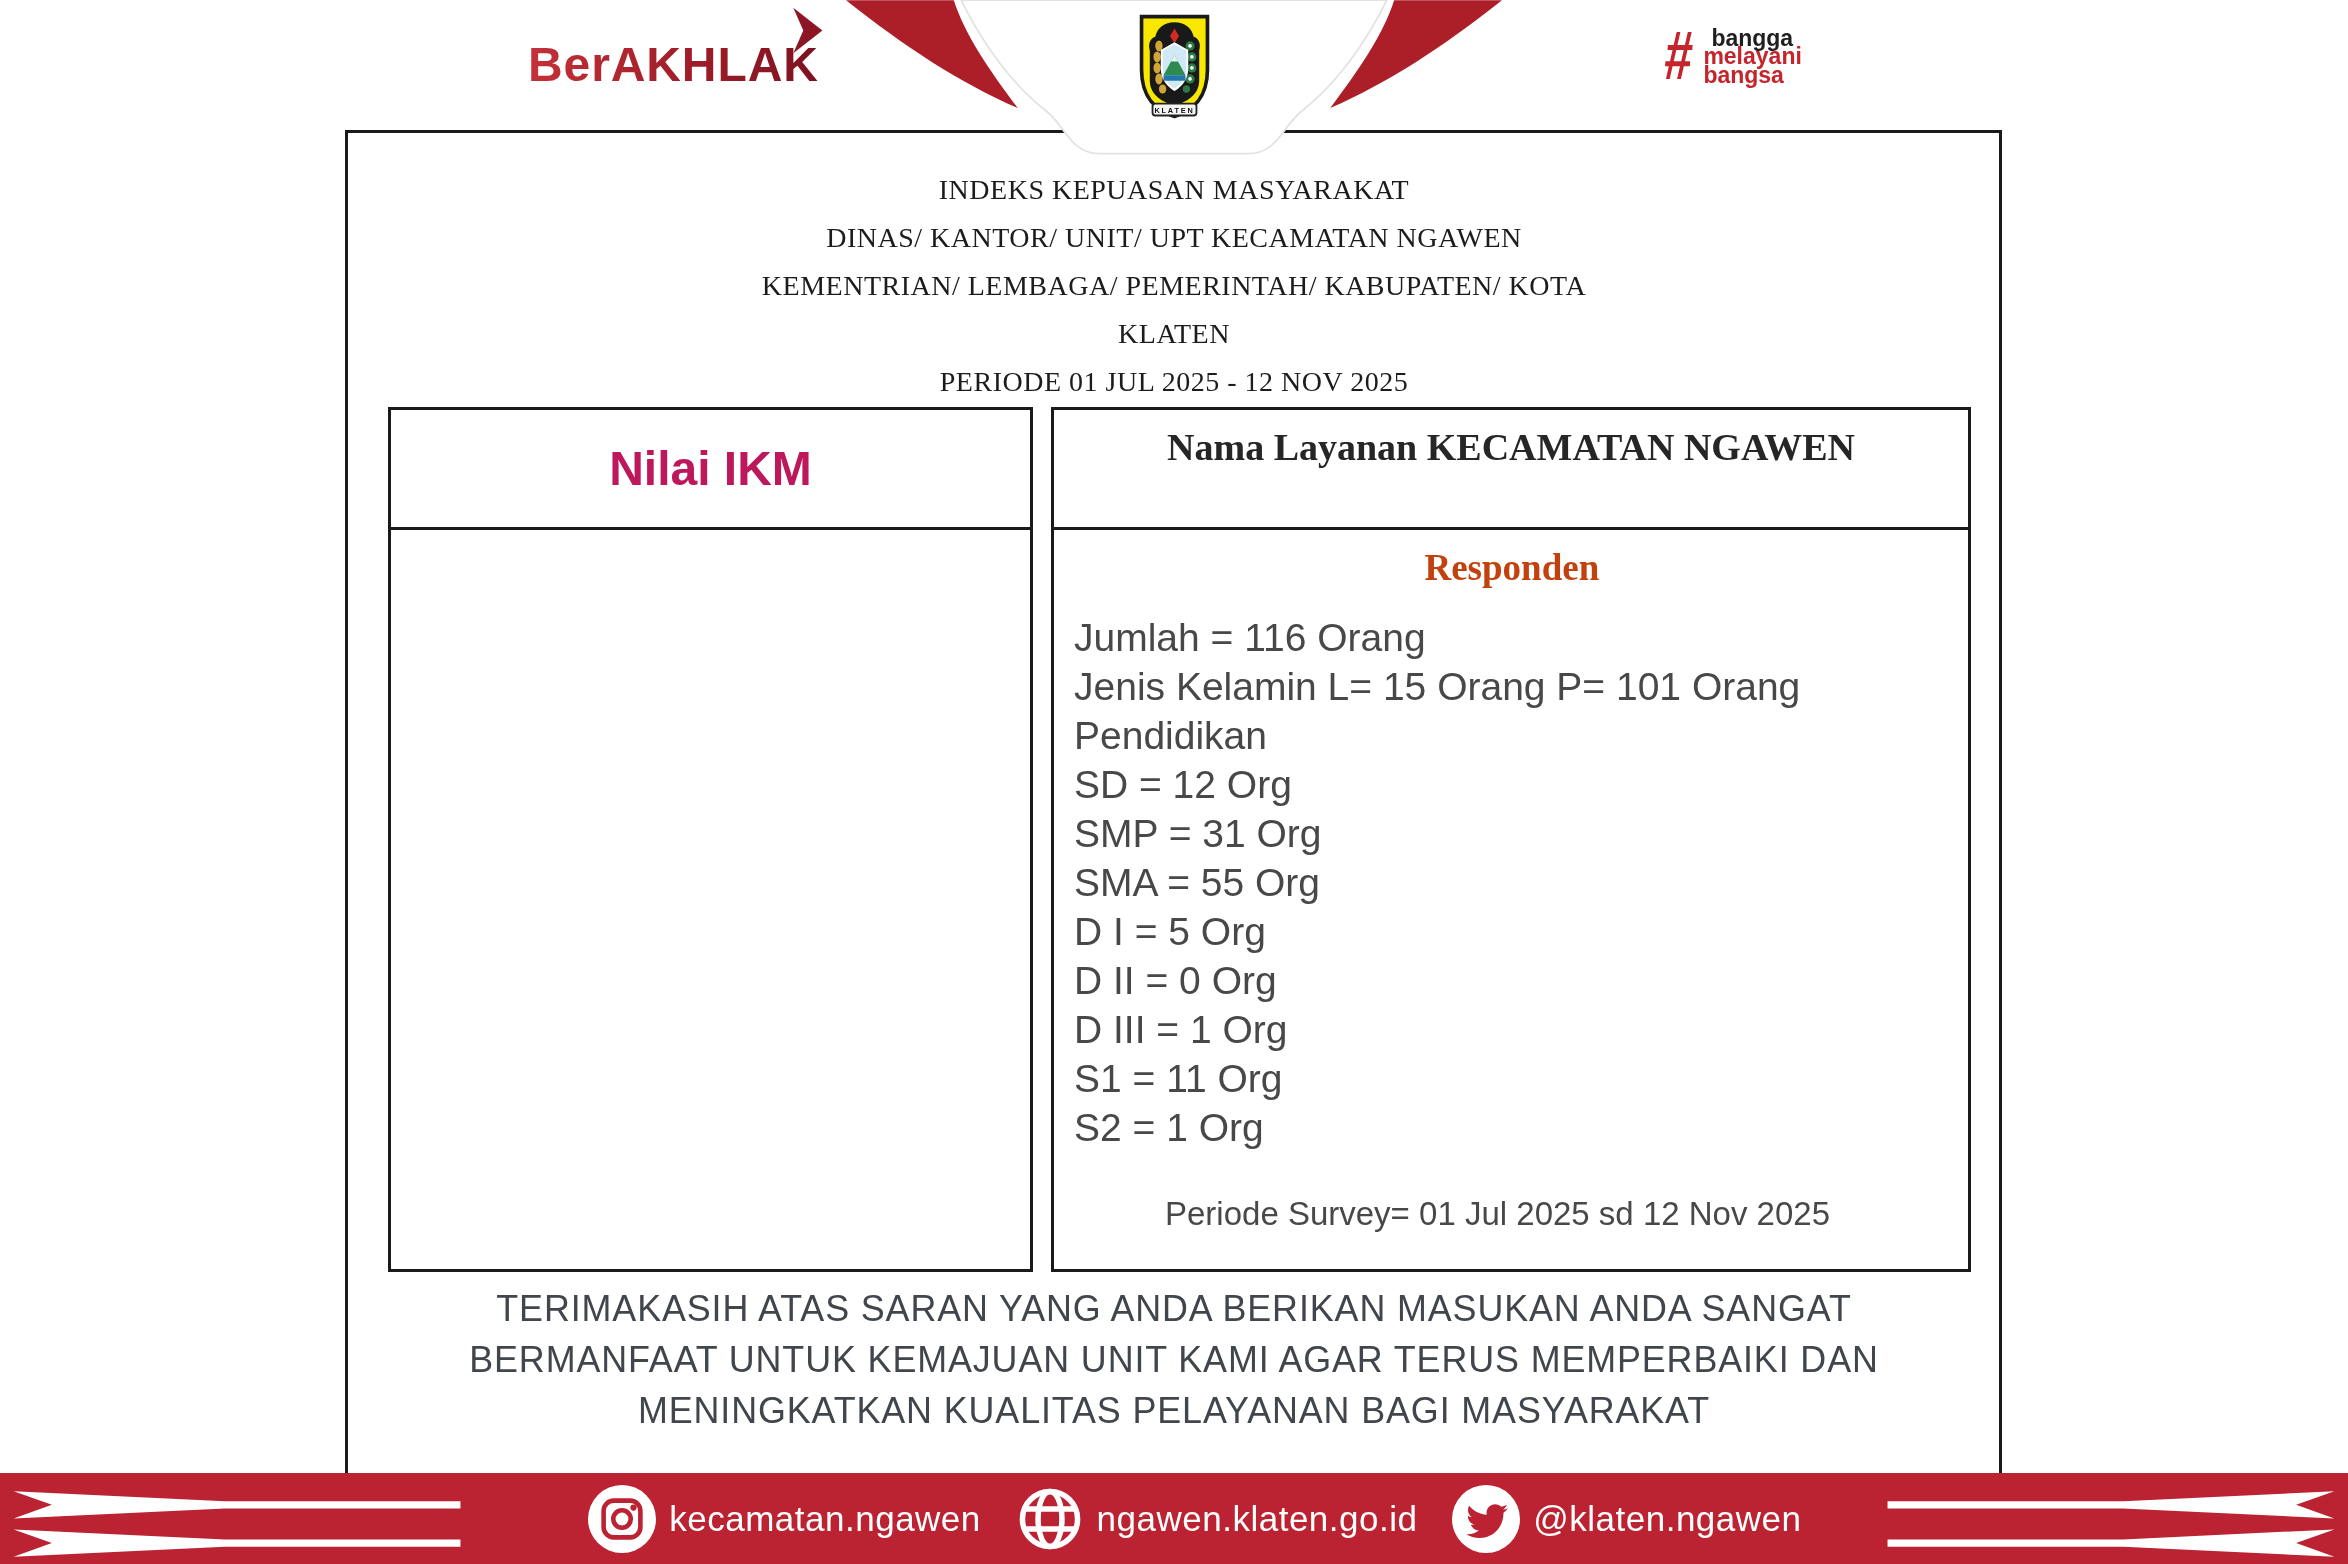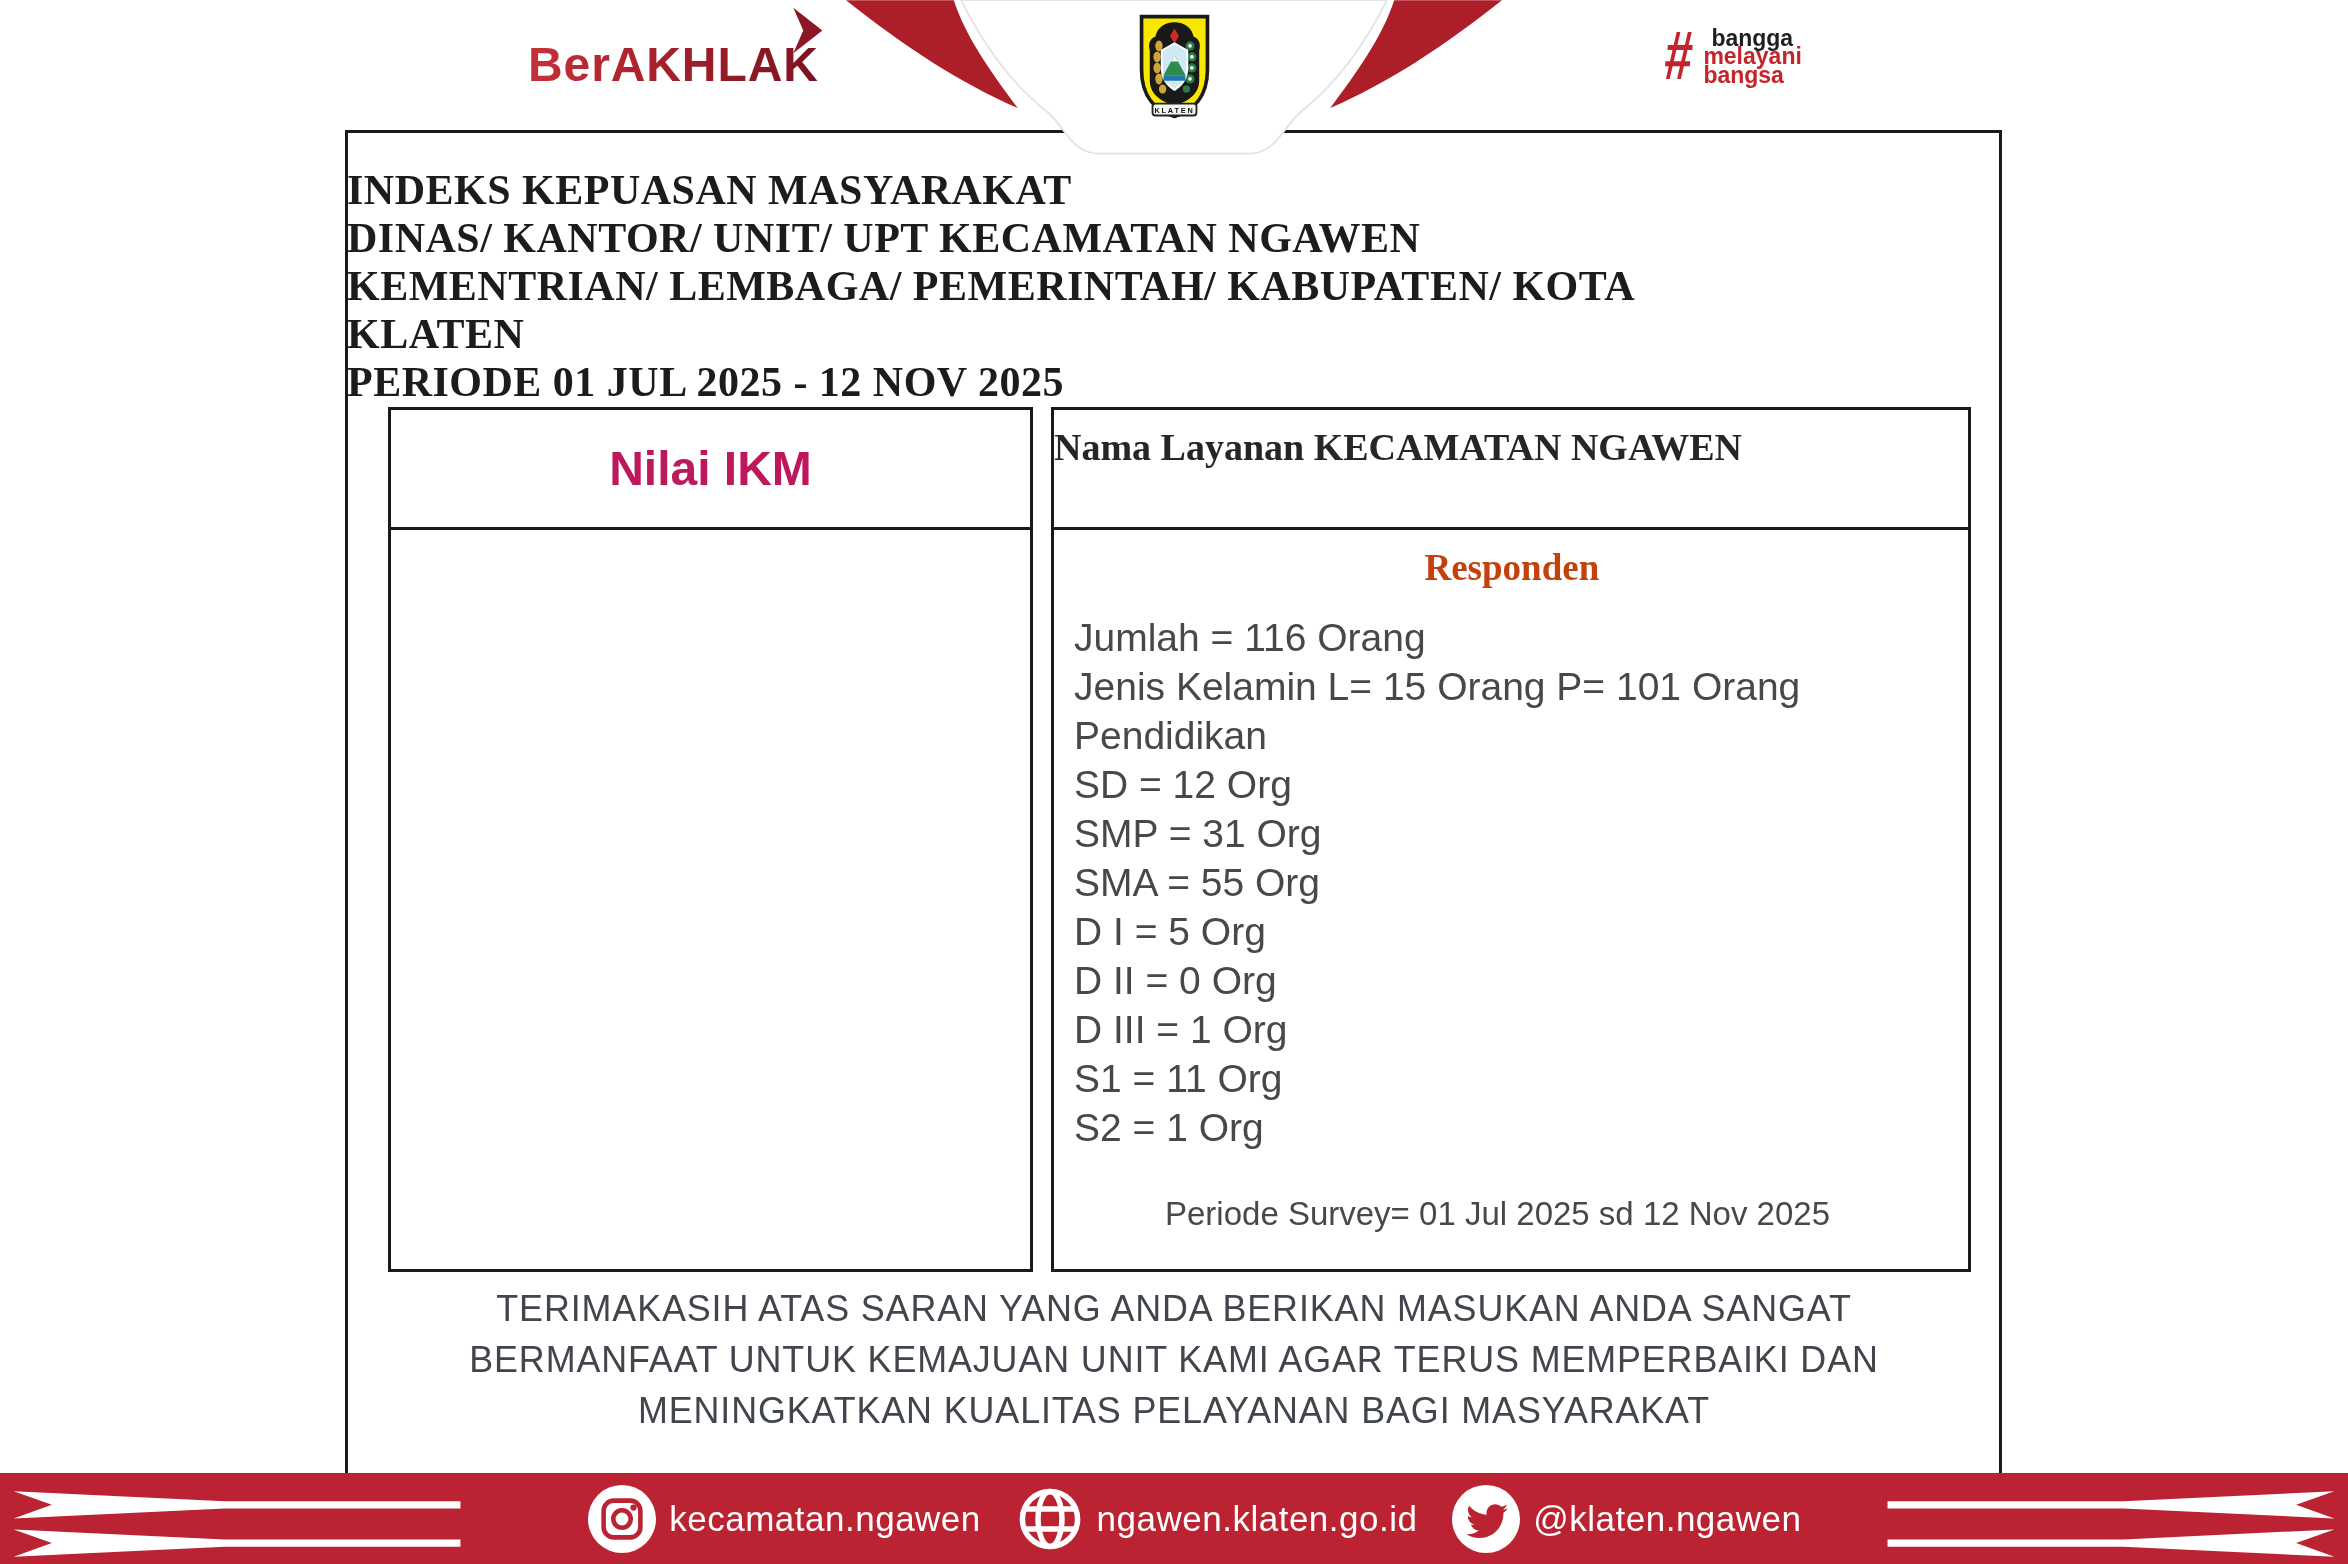--- a/index.html
+++ b/index.html
@@ -23,37 +23,37 @@
 
   
   .doc-frame{position:absolute;left:345px;top:130px;width:1657px;height:1343px;
       border-top:3.7px solid #1a1a1a;border-left:3.7px solid #1a1a1a;border-right:3.7px solid #1a1a1a;
       box-sizing:border-box;}
 
   .top-decor{position:absolute;left:0;top:0;width:2348px;height:174px;pointer-events:none;}
   .emblem{position:absolute;left:1136px;top:12.8px;}
 
   
-  .title-block{position:absolute;left:347px;top:166px;width:1654px;text-align:left;
-      font-family:"Liberation Serif",serif;font-weight:700;font-size:42px;line-height:48px;
+  .title-block{position:absolute;left:347px;top:166px;width:1654px;text-align:center;
+      font-family:"Liberation Serif",serif;font-weight:400;font-size:28px;line-height:48px;
       color:#1c1c1c;letter-spacing:0.5px;}
   .title-block span{display:block;}
 
   
   .box{position:absolute;border:3.7px solid #1a1a1a;box-sizing:border-box;background:#fff;}
   .box-ikm{left:388px;top:407px;width:645px;height:865px;}
   .box-ikm .hdr{height:120px;border-bottom:3.7px solid #1a1a1a;box-sizing:border-box;
       display:flex;align-items:center;justify-content:center;
       font-weight:700;font-size:48px;color:#be185d;}
   .box-ikm .val{height:738px;display:flex;align-items:center;justify-content:center;
       font-size:274px;letter-spacing:7.3px;color:#25252a;transform:translateY(-51px);}
 
   .box-svc{left:1051px;top:407px;width:920px;height:865px;}
   .box-svc .hdr{height:120px;border-bottom:3.7px solid #1a1a1a;box-sizing:border-box;
-      text-align:left;padding-top:14.6px;font-family:"Liberation Serif",serif;
+      text-align:center;padding-top:14.6px;font-family:"Liberation Serif",serif;
       font-weight:700;font-size:38px;color:#262626;}
   .box-svc .body{padding:9.1px 18.3px 0 20px;}
   .box-svc .sub{text-align:center;font-family:"Liberation Serif",serif;font-weight:700;
       font-size:37px;color:#c2410c;margin:7.3px 0 24px 0;}
   .stat{font-size:39px;line-height:49px;color:#484848;}
   .periode{font-size:33px;line-height:49px;color:#484848;margin-top:37px;padding-left:91px;}
 
   
   .thanks{position:absolute;left:347px;top:1283px;width:1654px;text-align:center;
       font-size:37px;line-height:51px;color:#41454c;letter-spacing:0.9px;

